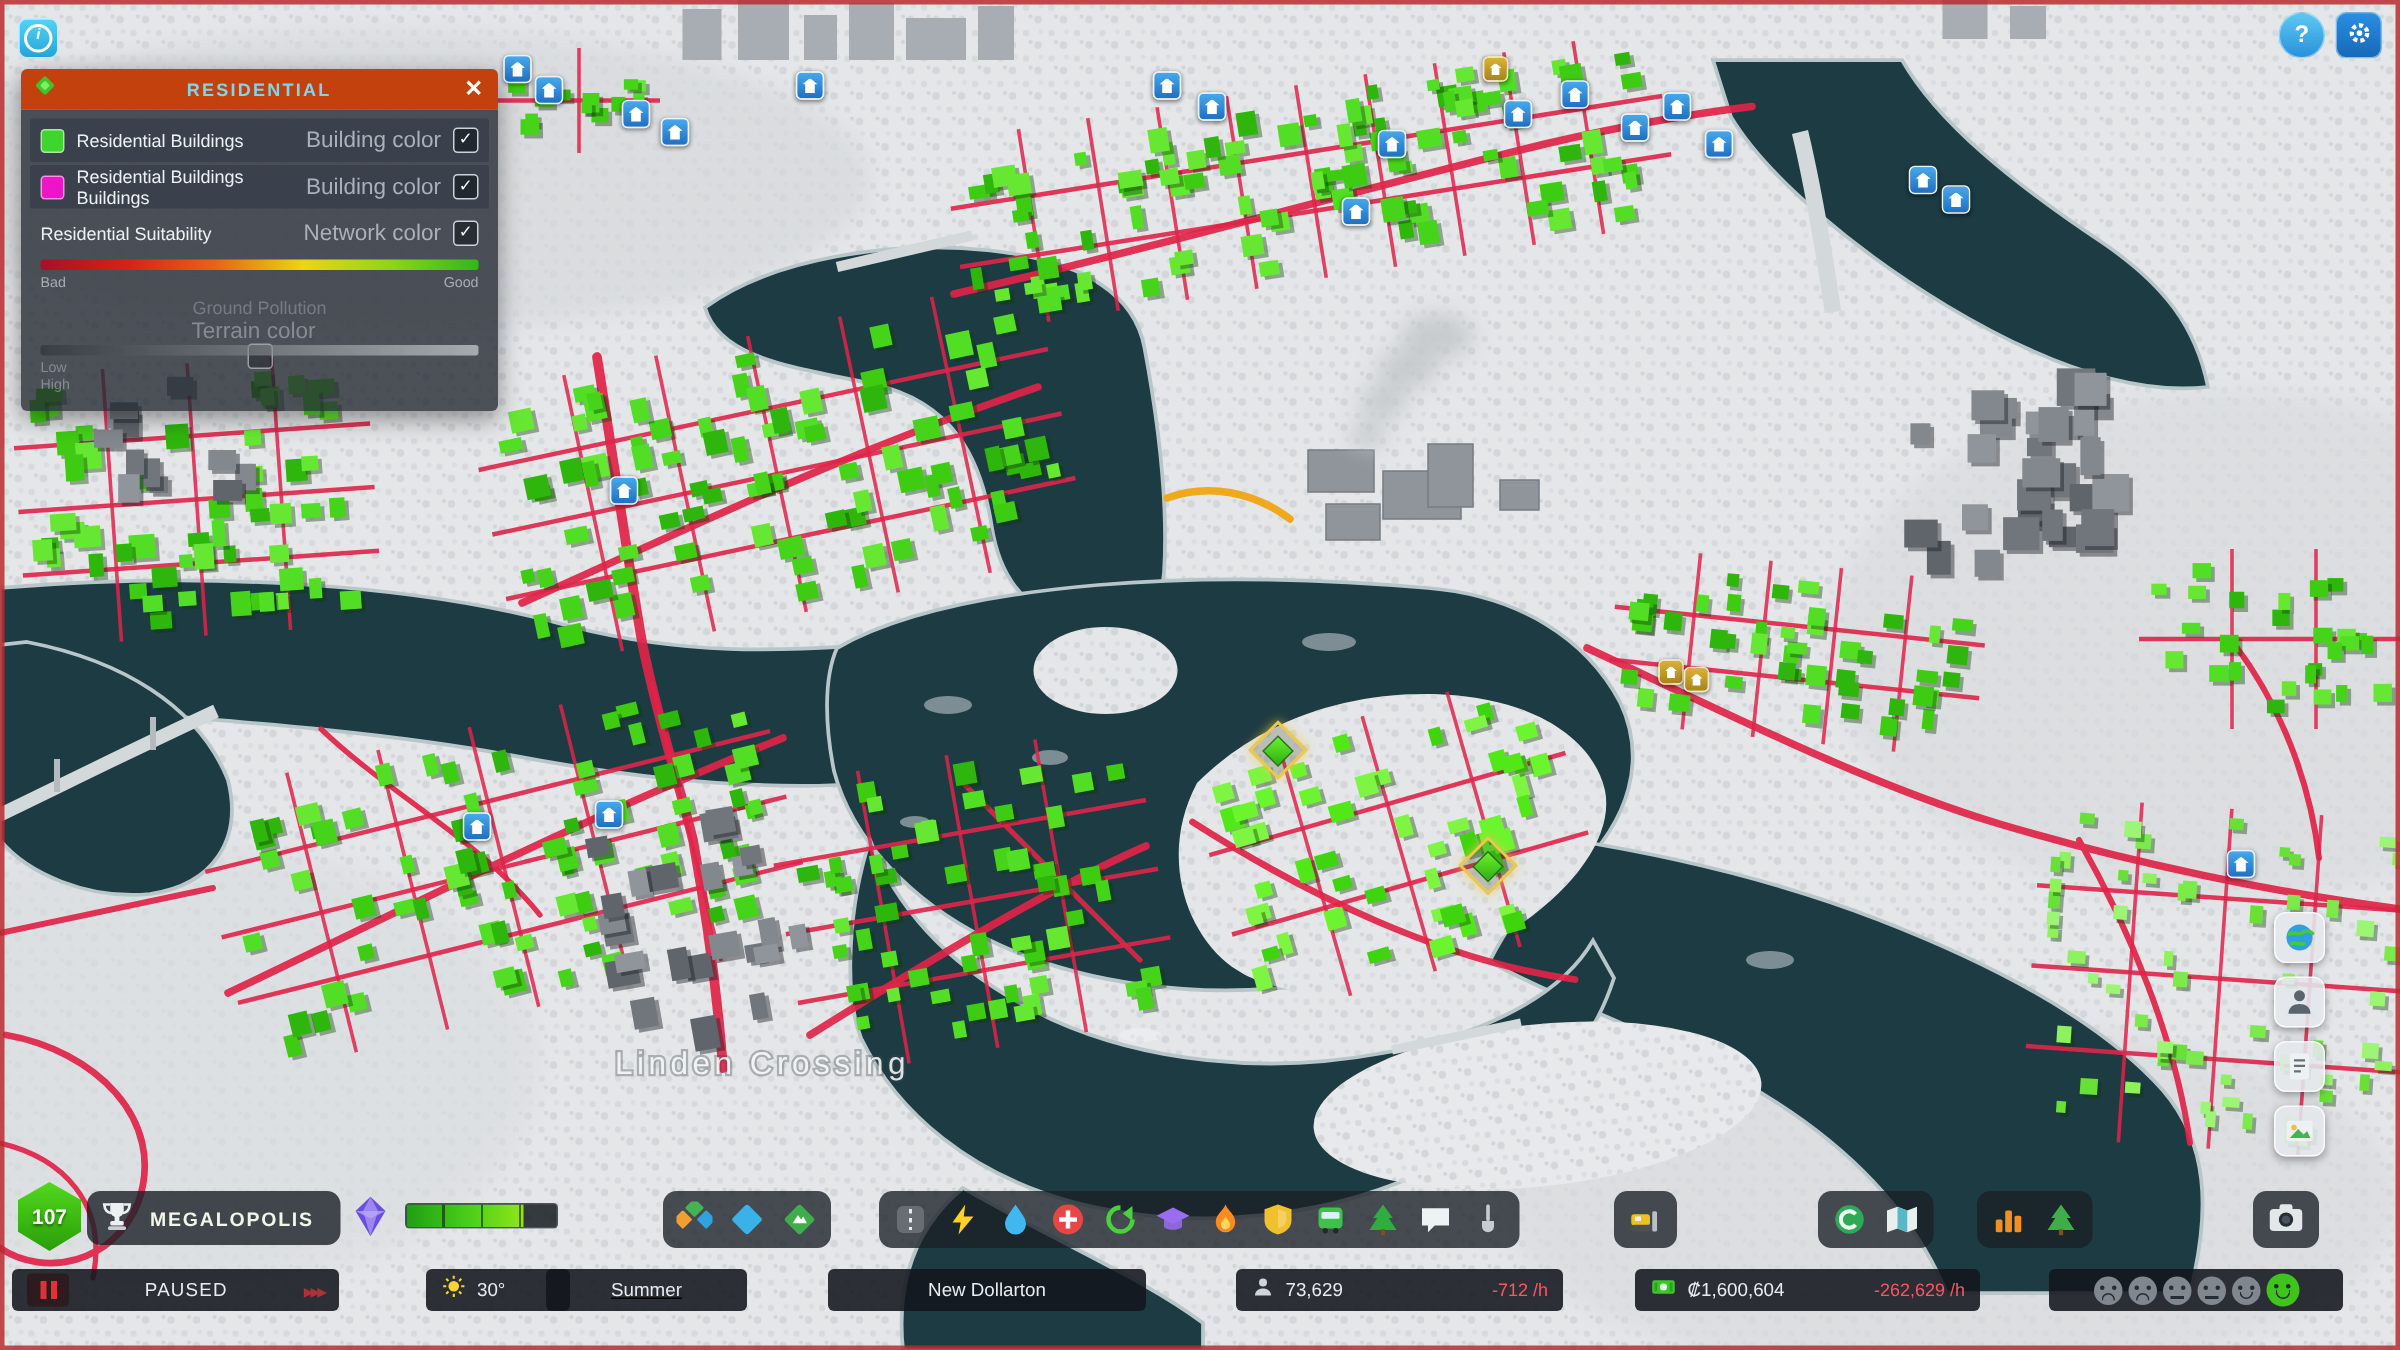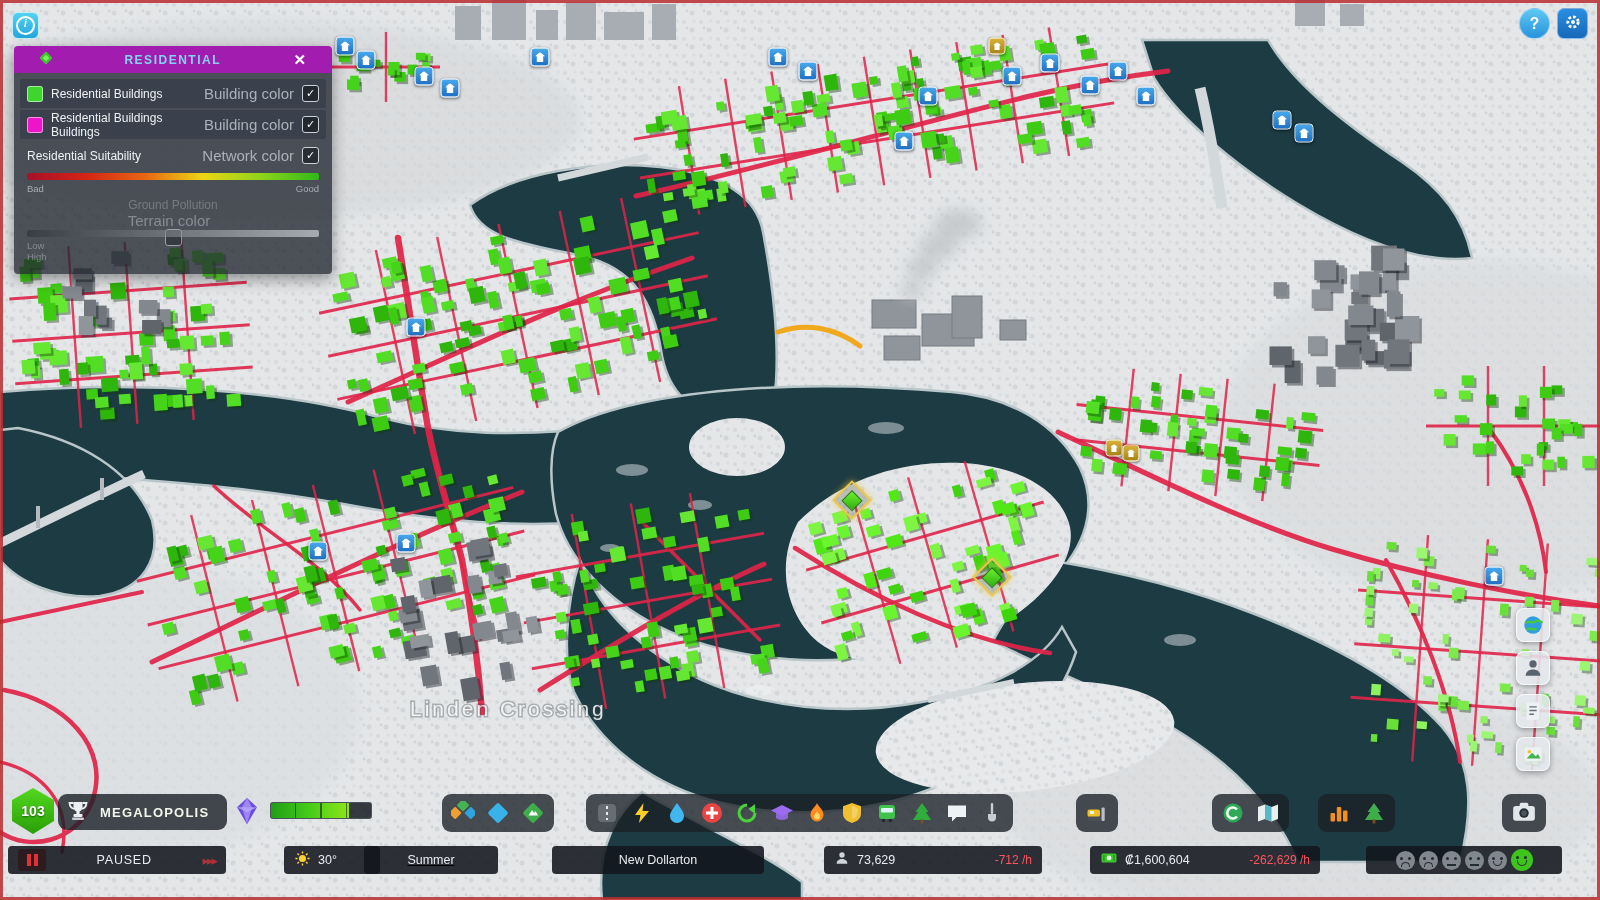--- a/index.html
+++ b/index.html
@@ -13,21 +13,21 @@
   
   #info-btn{position:absolute;left:12px;top:12px;width:27px;height:27px;border-radius:6px;
     background:linear-gradient(#55d2f2,#25a6da);border:1px solid #bfeffc;z-index:20;
     display:flex;align-items:center;justify-content:center;cursor:pointer;padding:0;}
   .i-circ{width:15px;height:15px;border:2px solid #fff;border-radius:50%;color:#fff;font-size:10px;
     font-weight:bold;line-height:12px;text-align:center;font-style:italic;}
 
   
   #legend{position:absolute;left:14px;top:46px;width:318px;z-index:20;border-radius:4px;overflow:hidden;
     box-shadow:0 5px 16px rgba(0,0,0,.4);}
-  #legend header{height:27px;background:#a21caf;display:flex;align-items:center;padding:0 24px;gap:6px;}
+  #legend header{height:27px;background:#c2410c;display:flex;align-items:center;padding:0 8px;gap:6px;}
   .hd-title{flex:1;text-align:center;color:#7fd4ef;font-size:12px;font-weight:bold;letter-spacing:1.5px;}
   .hd-close{background:none;border:none;color:#fff;font-size:15px;font-weight:bold;cursor:pointer;padding:0 2px;line-height:1;}
   .lg-body{background:rgba(33,39,48,.78);padding:6px 6px 8px;}
   .lg-sec{color:#e8ecef;font-size:10.5px;font-weight:bold;letter-spacing:.6px;padding:4px 4px 6px;}
   .lg-row{display:flex;align-items:center;height:29px;padding:0 7px;margin-bottom:2px;border-radius:2px;}
   .lg-row.boxed{background:rgba(56,64,76,.92);}
   .lg-swatch{width:14px;height:14px;border-radius:3px;border:1px solid rgba(255,255,255,.55);margin-right:8px;flex:none;}
   .lg-label{color:#eef1f4;font-size:12px;flex:1;}
   .lg-row.dim .lg-label{color:#8f969e;}
   .lg-mode{color:#aab1b9;font-size:15px;margin-right:8px;}
@@ -1697,21 +1697,21 @@
         <svg viewBox="0 0 24 24" width="22" height="22" aria-hidden="true">
           <rect x="2.5" y="4.5" width="19" height="15" rx="2" fill="#eef1f3"></rect>
           <circle cx="8" cy="9.5" r="2" fill="#f0c030"></circle>
           <polygon points="5,17 11,10.5 15,14.5 17.5,12 20,17" fill="#45b354"></polygon>
         </svg>
       </button>
     </div>
 
   <div id="toolbar">
     <div id="xp-badge">
-      <span>103</span>
+      <span>107</span>
     </div>
     <div id="milestone-pill">
       <button class="pill-btn">
         <span><svg viewBox="0 0 24 24" width="24" height="24" aria-hidden="true">
               <path d="M7.5 3h9v5a4.5 4.5 0 0 1-9 0z" fill="#edf0f2"></path>
               <path d="M7.5 4H3.5c.3 3.5 2 5.5 5 5.8M16.5 4h4c-.3 3.5-2 5.5-5 5.8" stroke="#edf0f2" stroke-width="1.8" fill="none"></path>
               <rect x="10.4" y="11.5" width="3.2" height="3.5" fill="#edf0f2"></rect>
               <rect x="7.5" y="15" width="9" height="3" rx="1" fill="#edf0f2"></rect>
               <rect x="6" y="18.5" width="12" height="2.5" rx="1" fill="#c9ced2"></rect>
             </svg></span>

